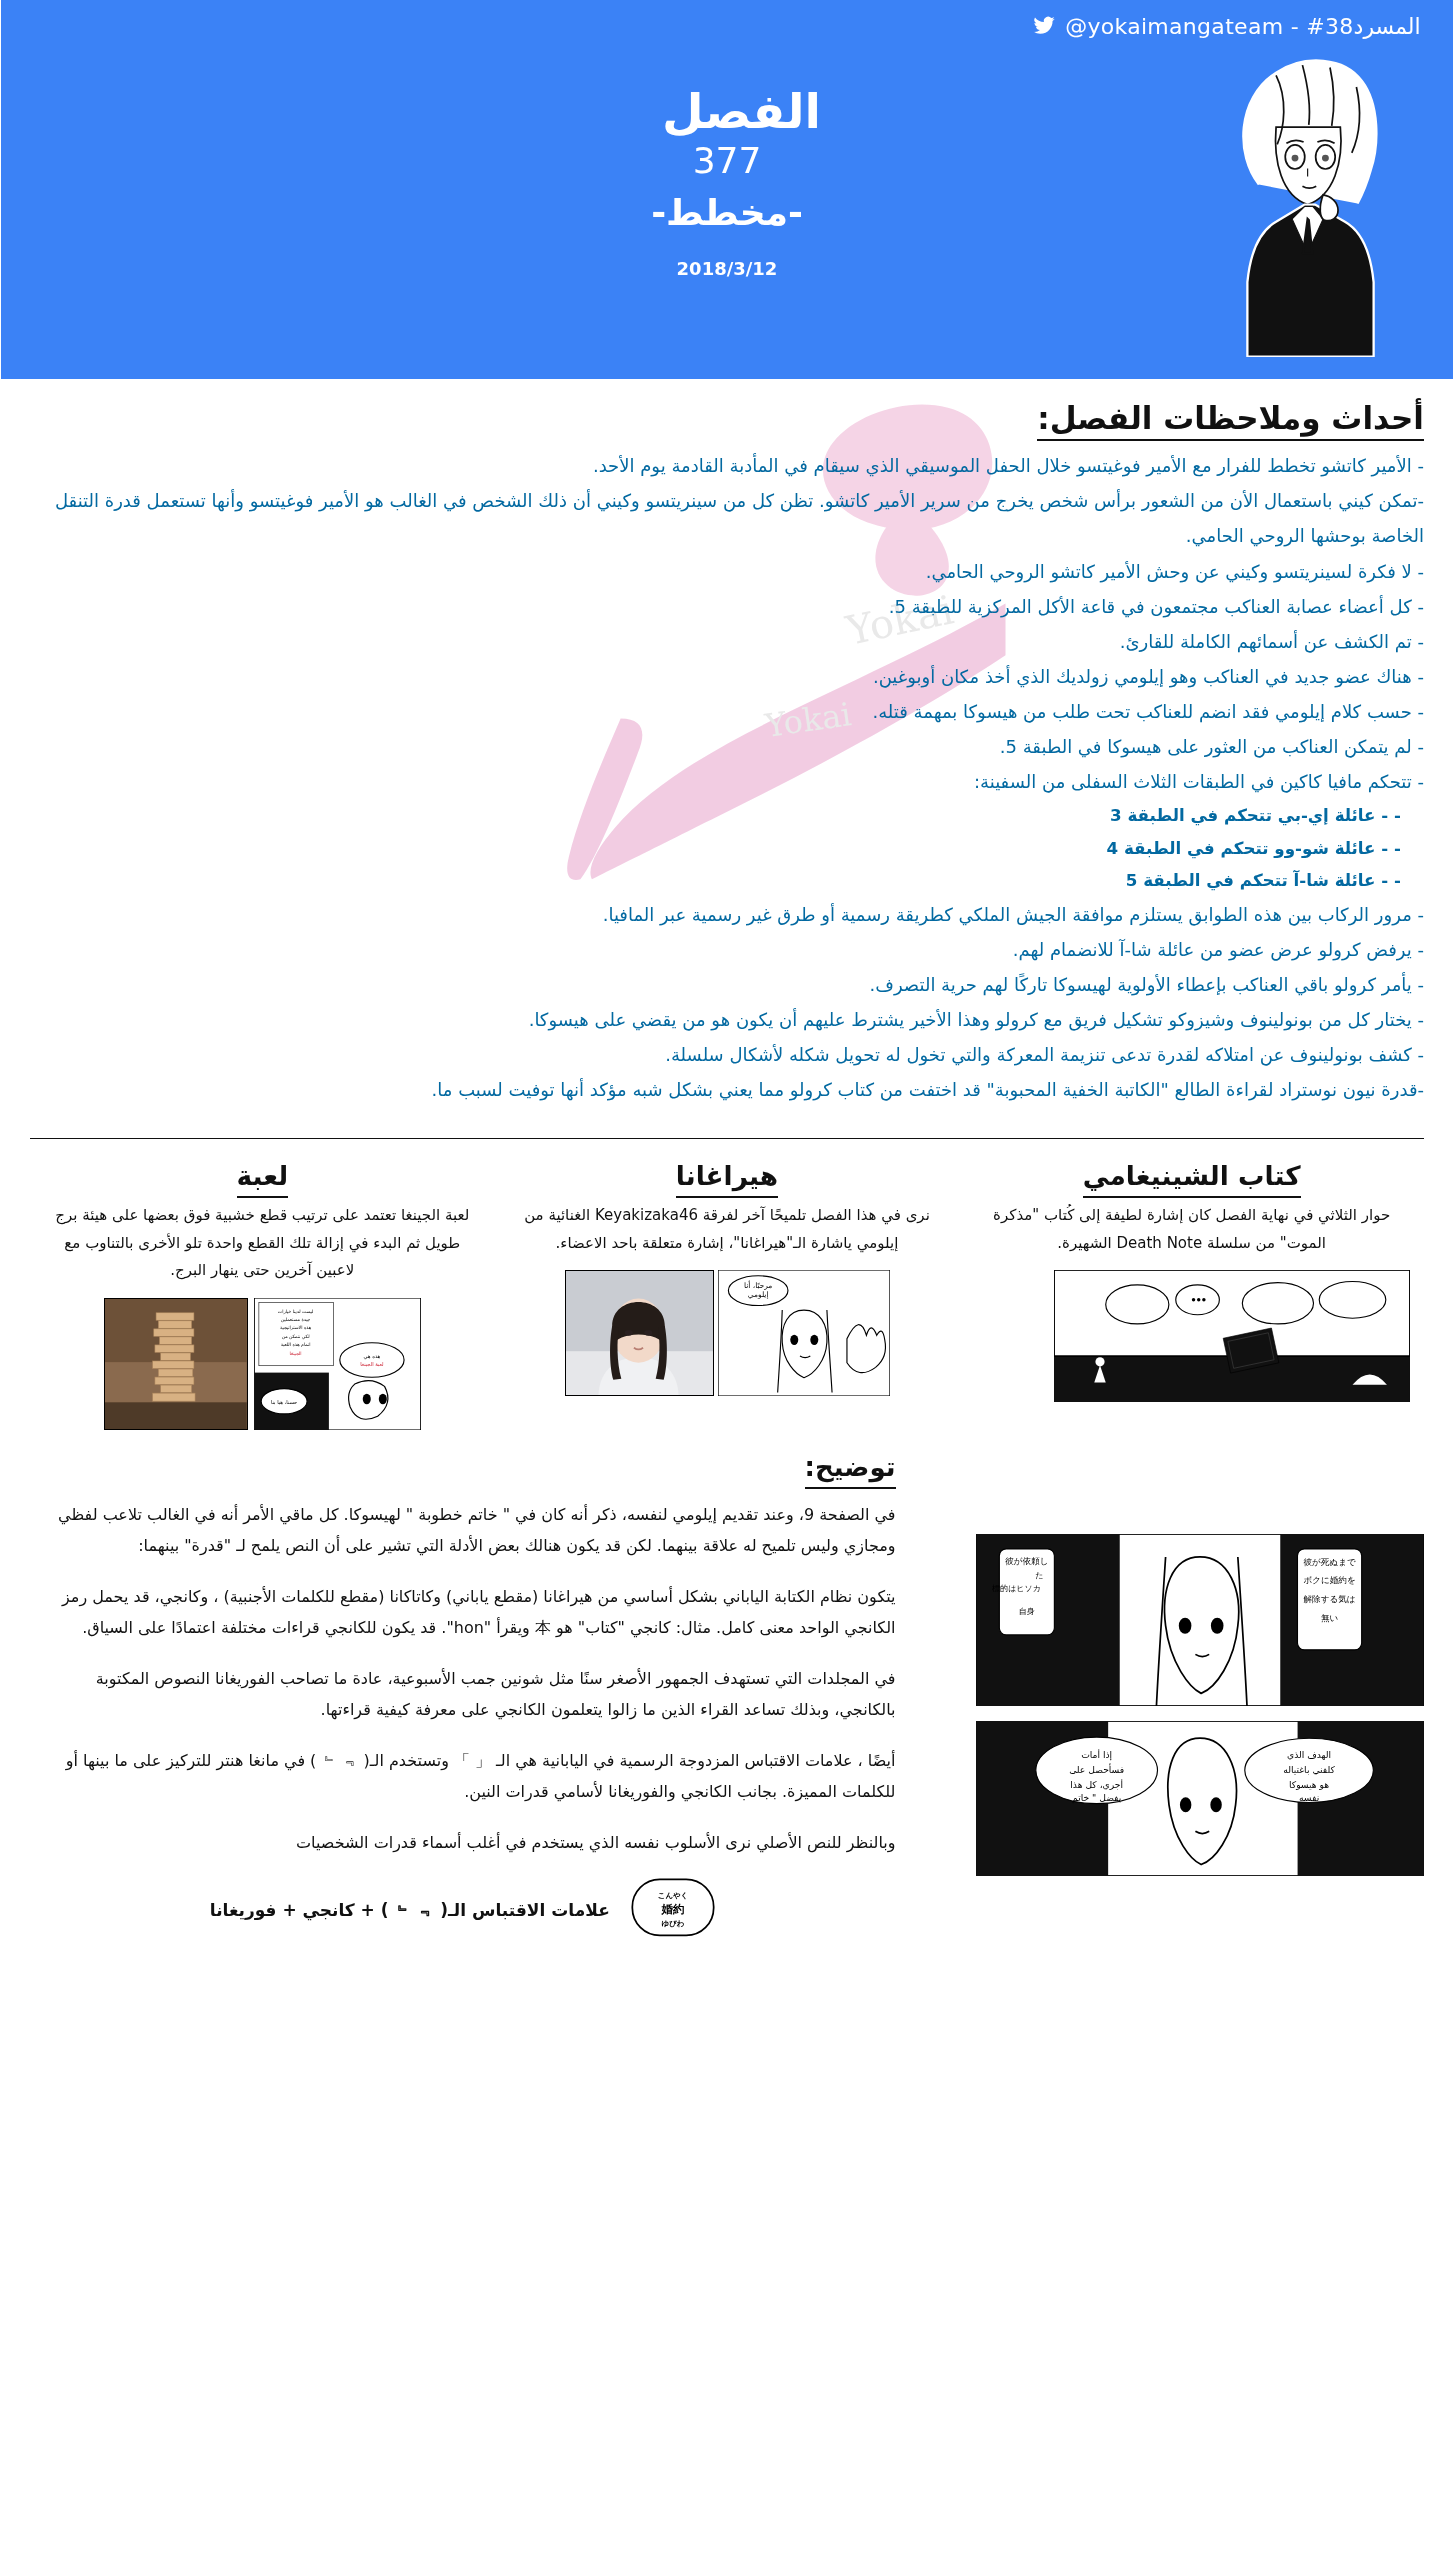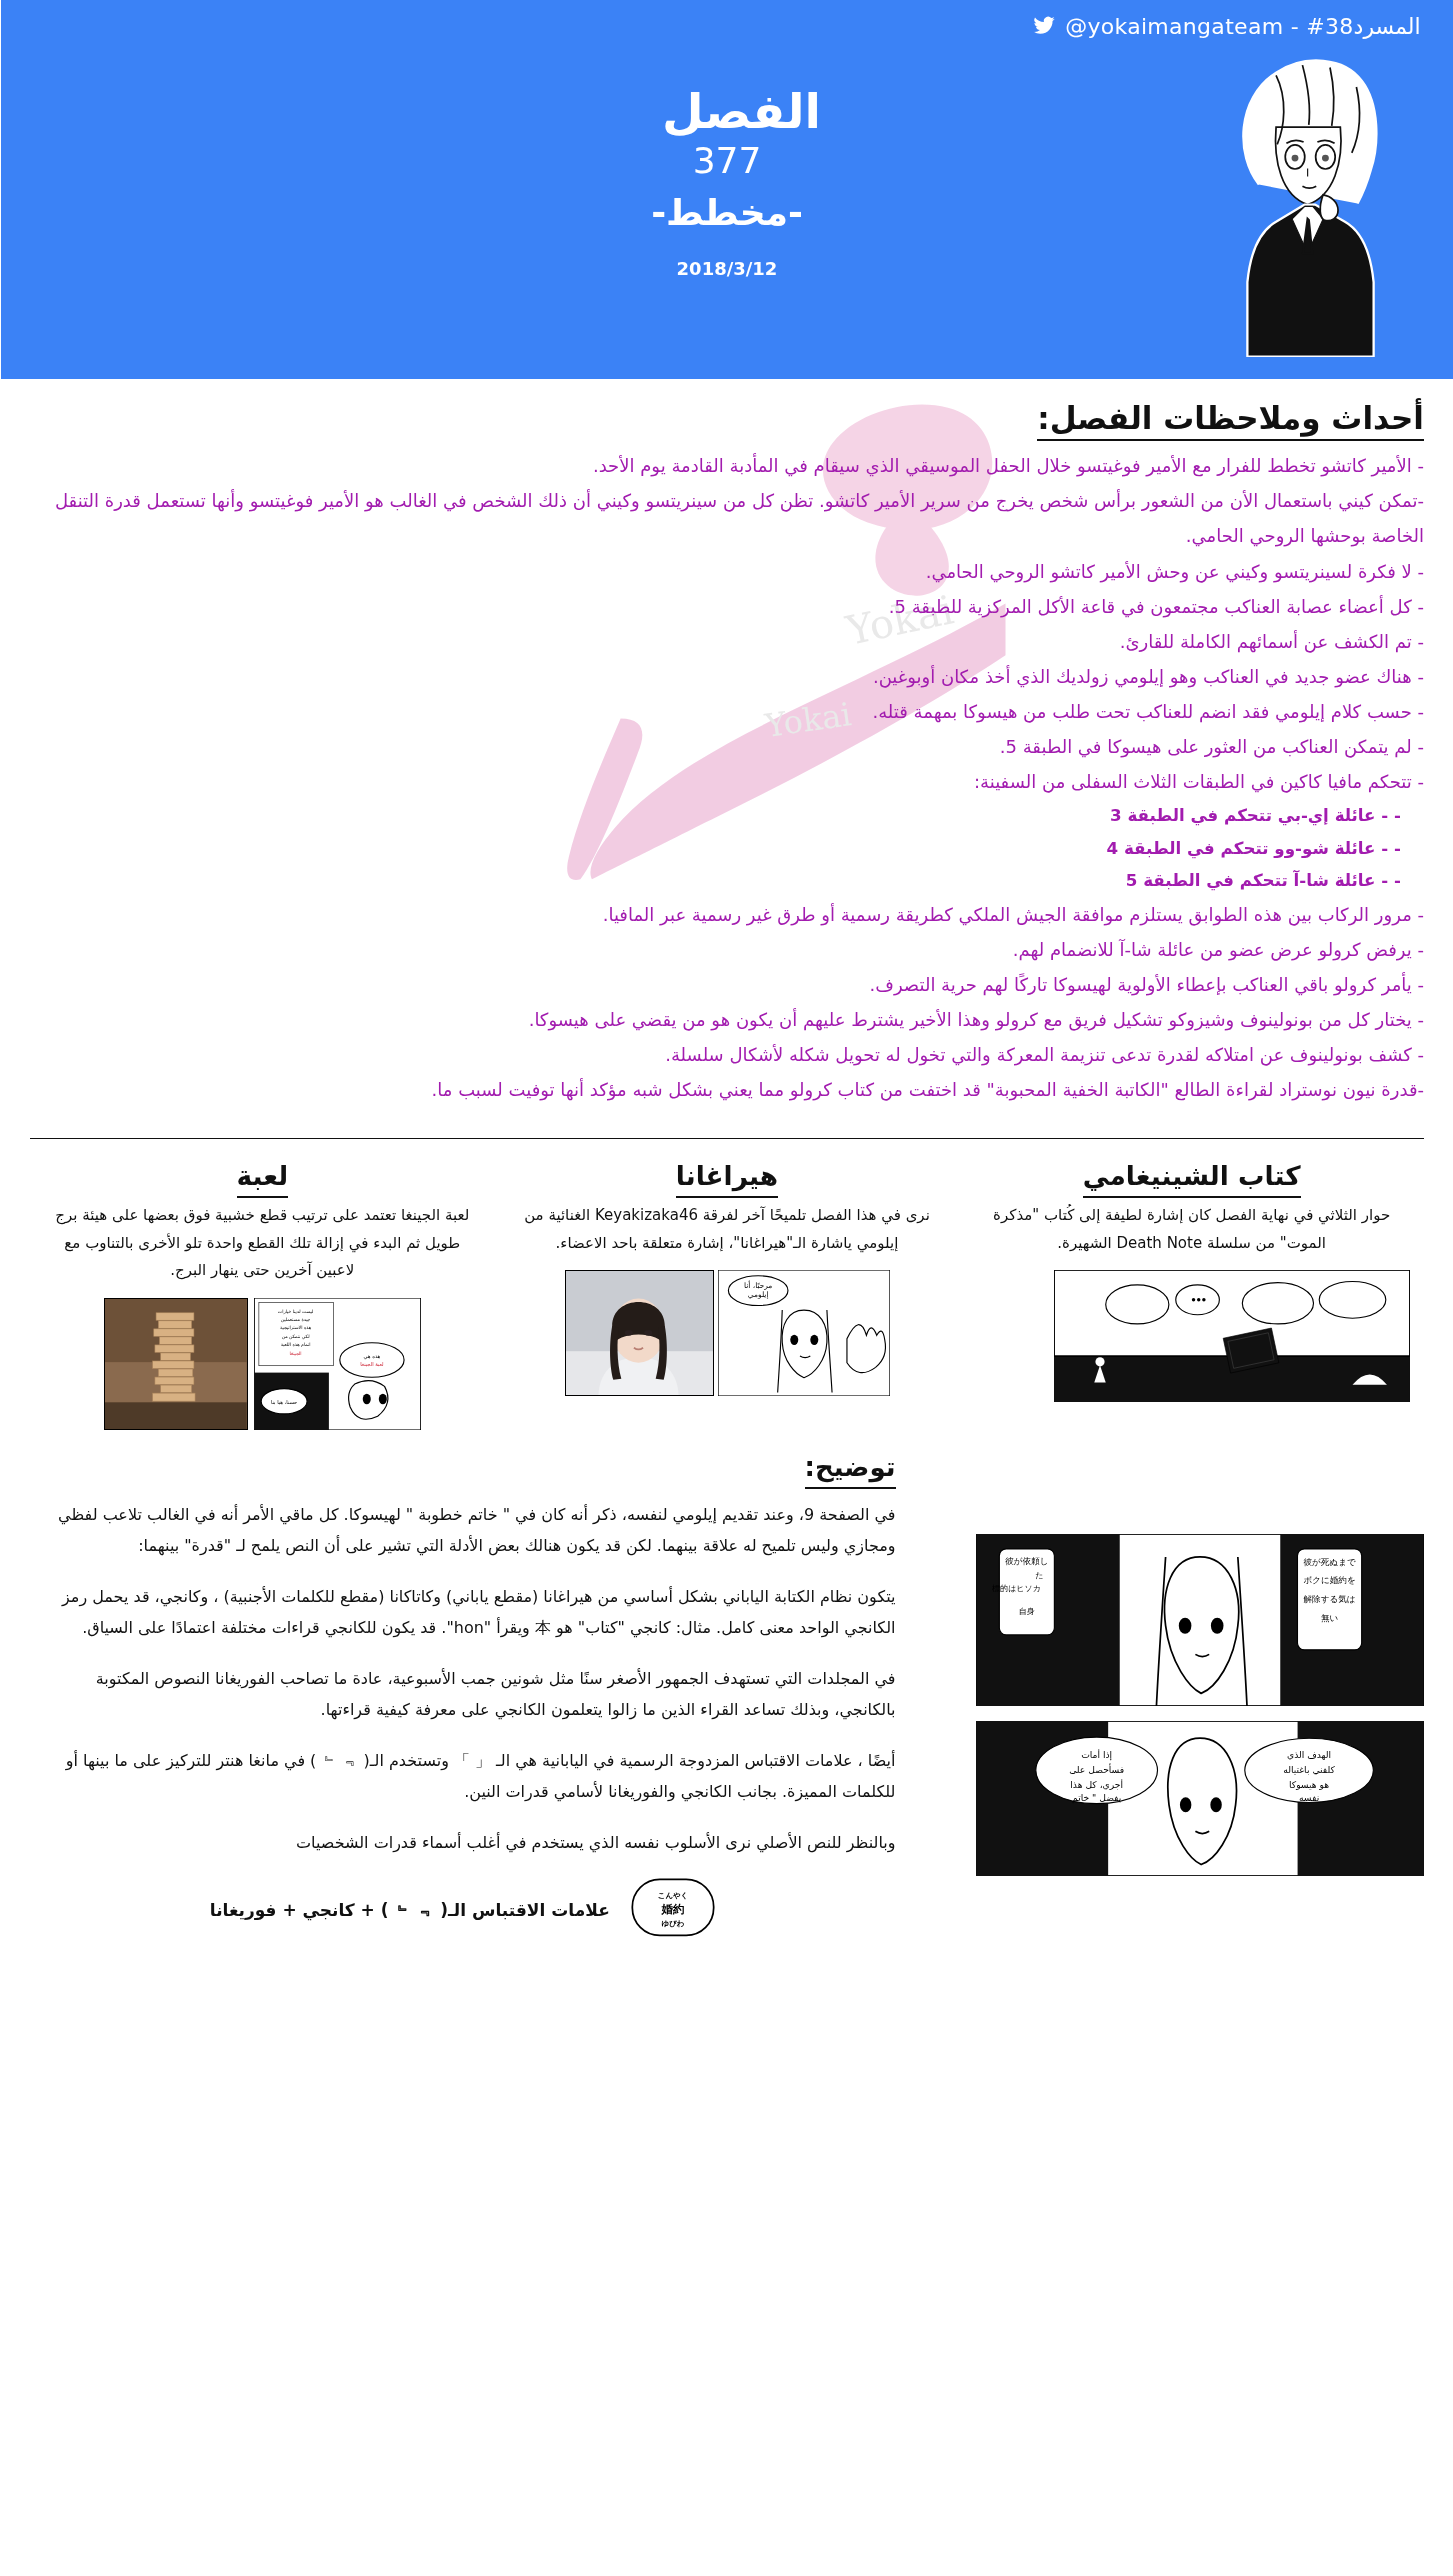--- a/index.html
+++ b/index.html
@@ -78,21 +78,21 @@
     font-size: 31px;
     font-weight: bold;
     margin: 5.7px 0 10.3px 0;
     padding-bottom: 2.3px;
   }
   .notes-title span { border-bottom: 2.3px solid #111; padding-bottom: 3.4px; }
   .note-line {
     text-align: right;
     font-size: 18px;
     line-height: 1.95;
-    color: #a21caf;
+    color: #0369a1;
     position: relative;
     z-index: 3;
   }
   .note-line.sub { padding-right: 23px; font-size: 16.7px; font-weight: bold; }
 
   
   .blob { position:absolute; z-index:1; pointer-events:none; opacity:.85; }
   .watermark {
     position:absolute; z-index:2; color:#e9e9e9; font-size: 40px;
     transform: rotate(-12deg);

